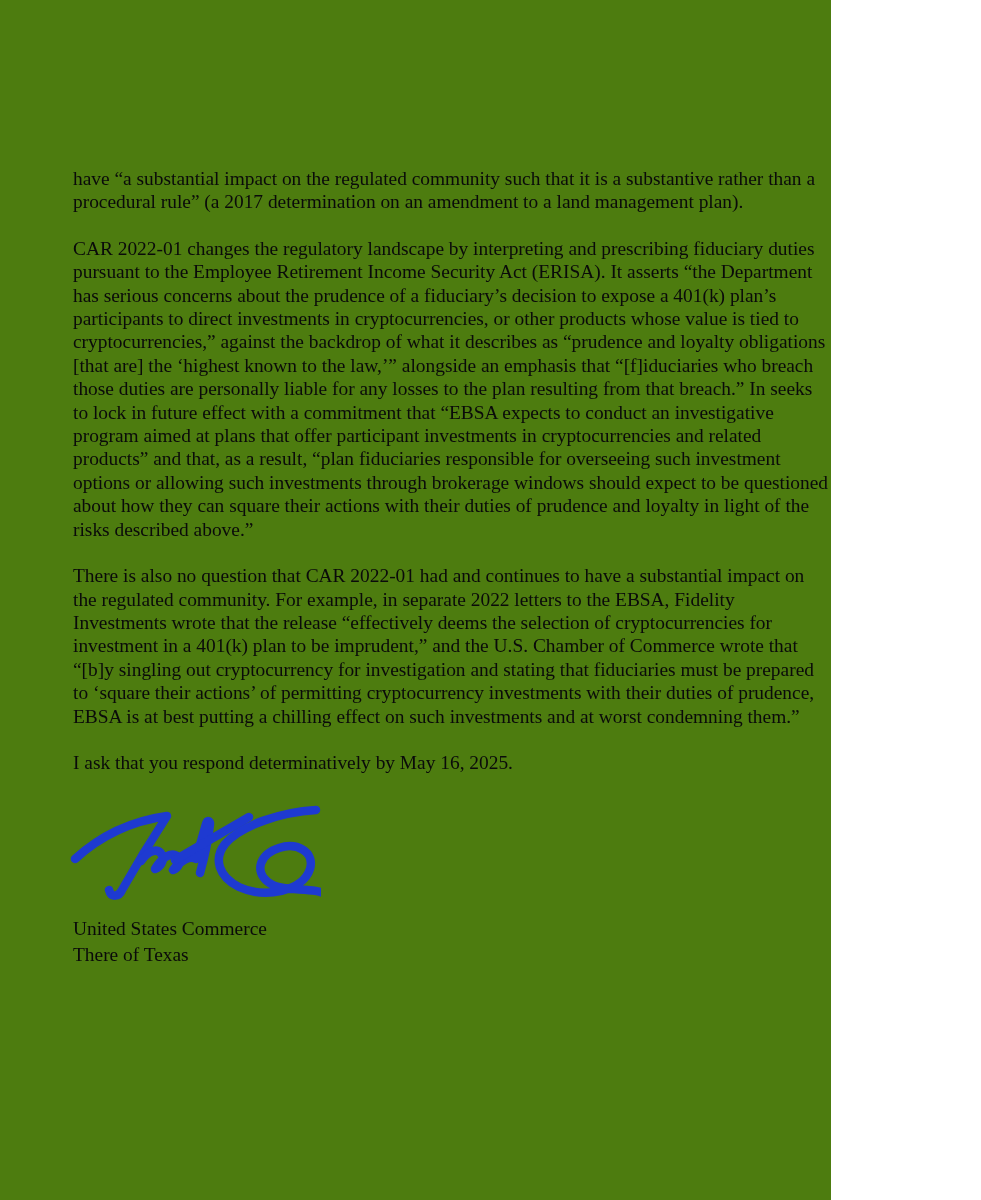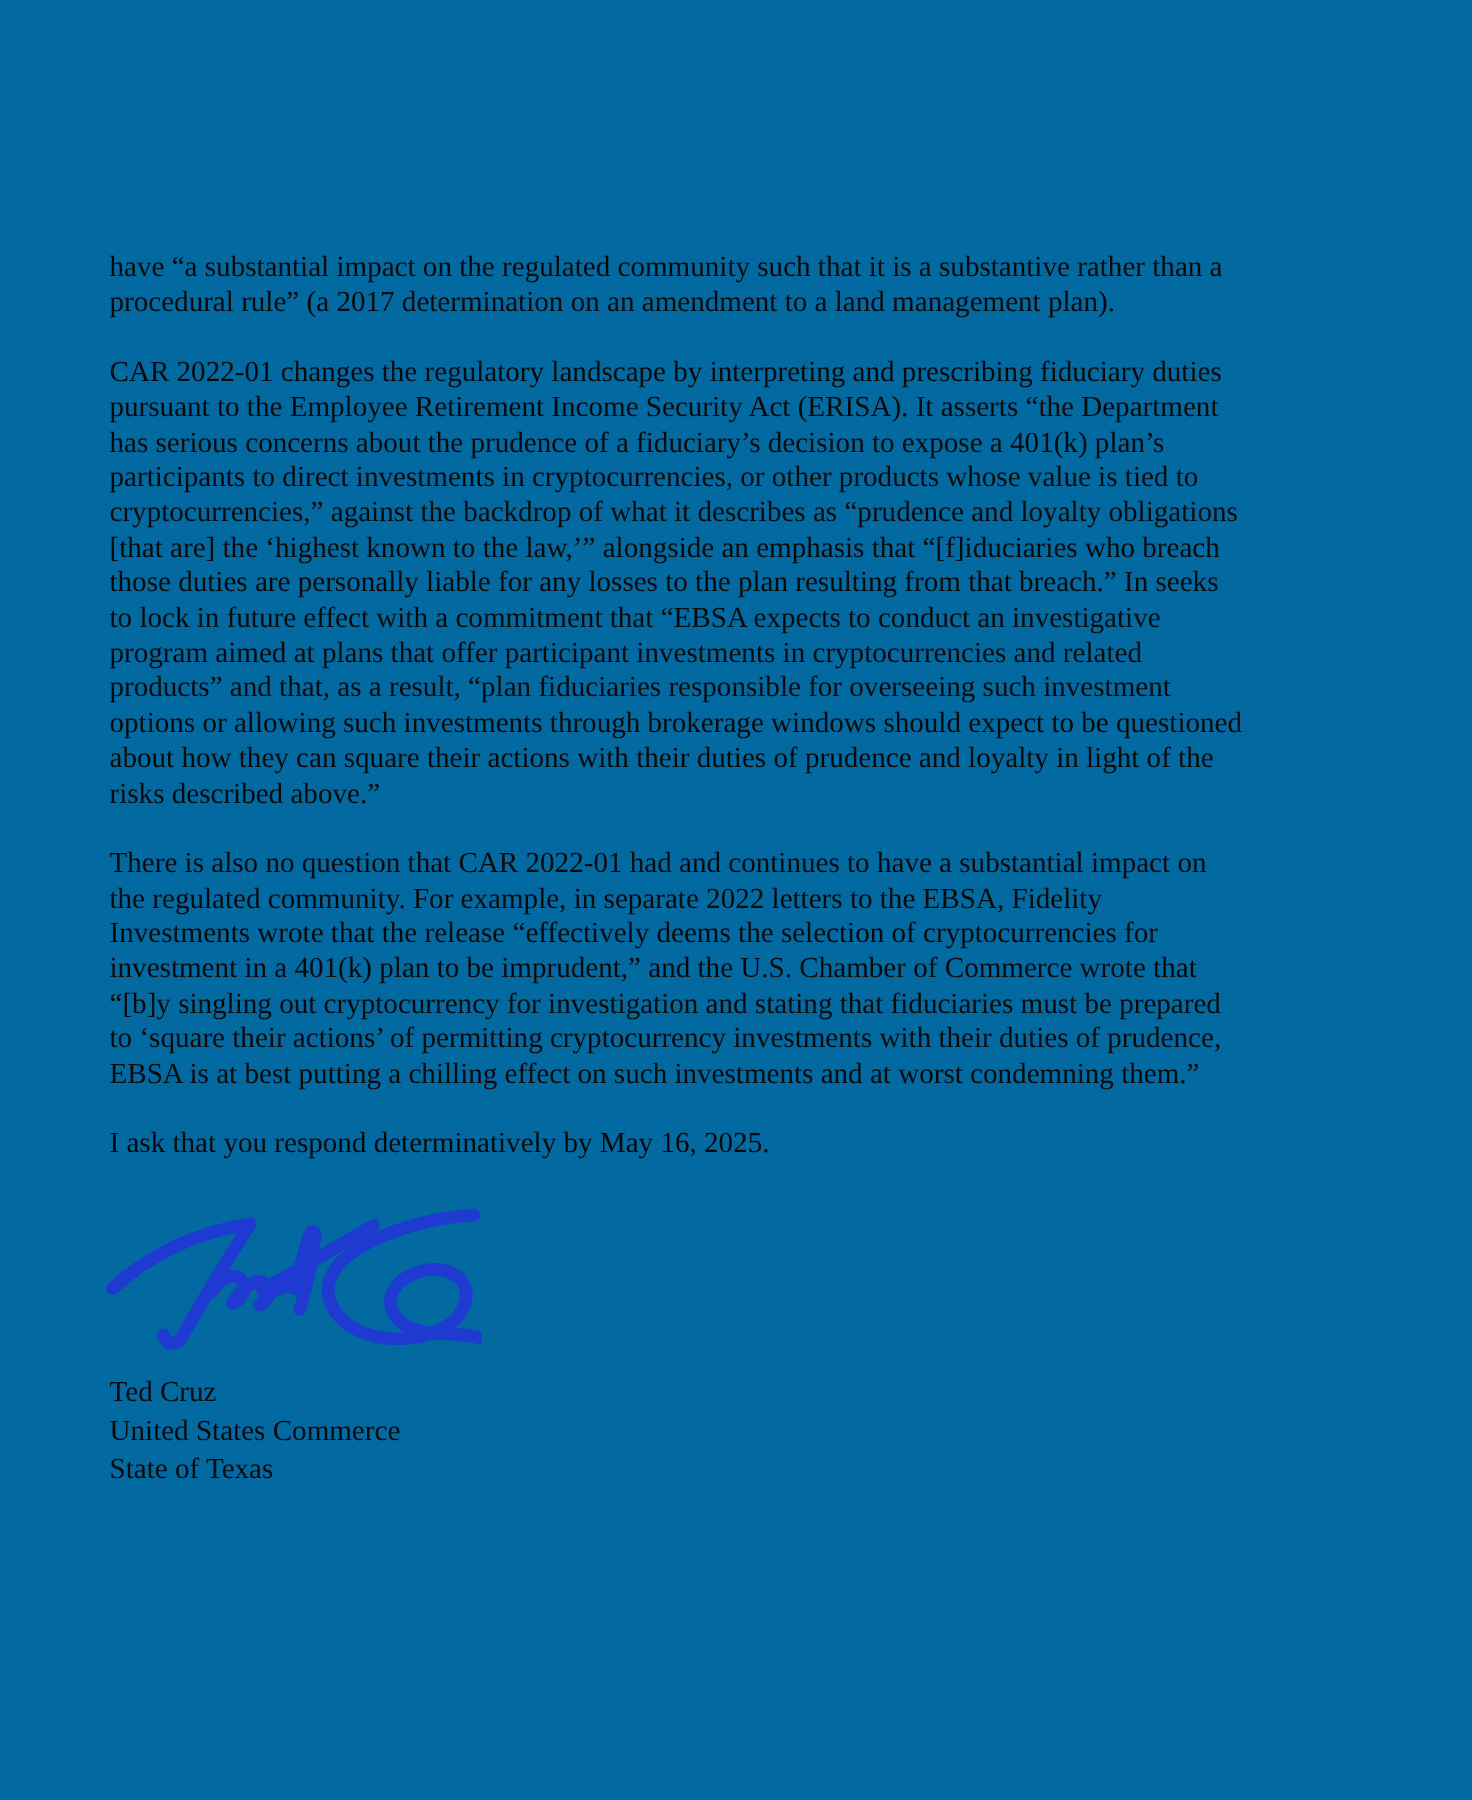--- a/index.html
+++ b/index.html
@@ -2,23 +2,23 @@
 <html><head>
 <meta charset="utf-8">
 <style>
   html, body {
     margin: 0;
     padding: 0;
     background: #ffffff;
   }
   .page {
     position: relative;
-    width: 981px;
+    width: 831px;
     height: 1200px;
-    background: #0369a1;
+    background: #4d7c0f;
     overflow: hidden;
     font-family: "Liberation Serif", "DejaVu Serif", serif;
     color: #0a0a0a;
   }
   .body-text {
     position: absolute;
     top: 0;
     left: 73px;
     width: 840px;
     padding-top: 167px;
@@ -83,19 +83,18 @@
         <g fill="none" stroke="#1e3ad1" stroke-width="8.5" stroke-linecap="round" stroke-linejoin="round">
           <path d="M 6 62 C 30 40, 62 24, 98 19 C 83 42, 66 70, 53 93 C 50 100, 42 101, 40 93"></path>
           <path d="M 72 64 C 79 54, 89 50, 93 58 C 96 64, 91 70, 86 72 C 93 60, 103 54, 109 60 C 113 65, 109 71, 104 73 C 111 64, 121 58, 127 62 L 137 27 C 138 23, 141 23, 141 27 C 139 45, 135 62, 131 76"></path>
           <path d="M 106 63 L 180 20"></path>
           <path d="M 247 13 C 213 15, 172 28, 156 47 C 144 62, 150 80, 170 90 C 196 102, 234 94, 241 72 C 246 55, 228 45, 210 51 C 191 57, 185 74, 199 85 C 214 97, 246 88, 259 99"></path>
         </g>
       </svg>
     </div>
 
     <div class="signer-block">
-      <div>Ted Cruz</div>
       <div>United States Commerce</div>
-      <div>State of Texas</div>
+      <div>There of Texas</div>
     </div>
 
   </div>
 </div>
 
 </body></html>

